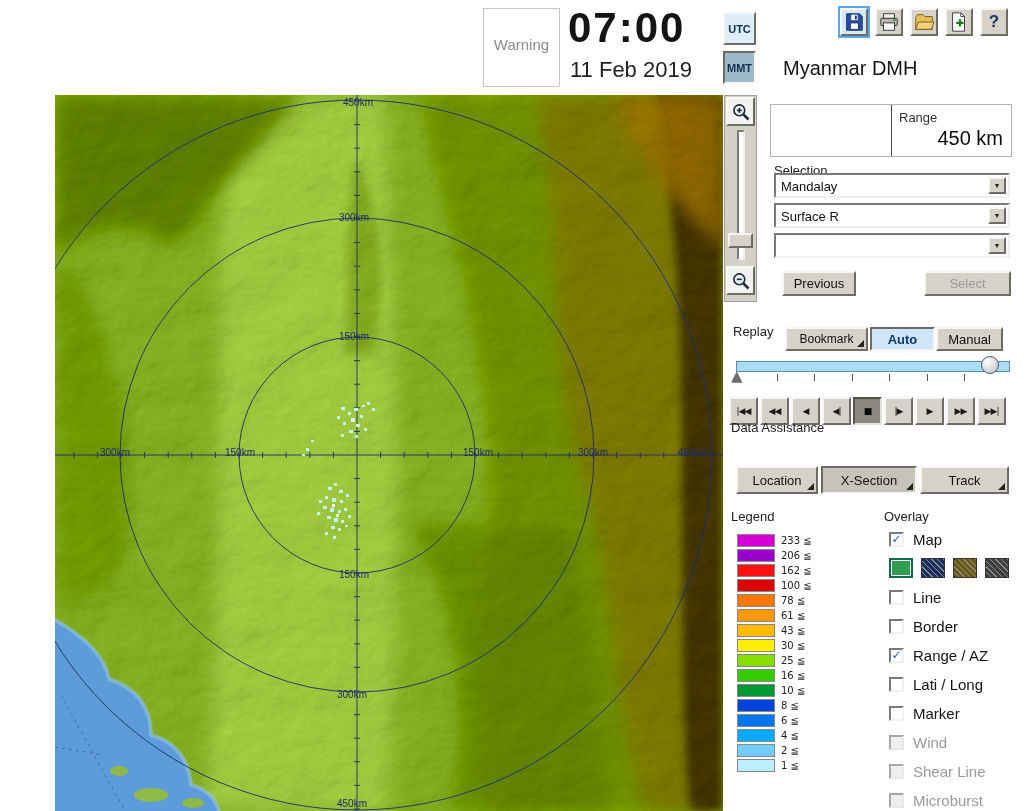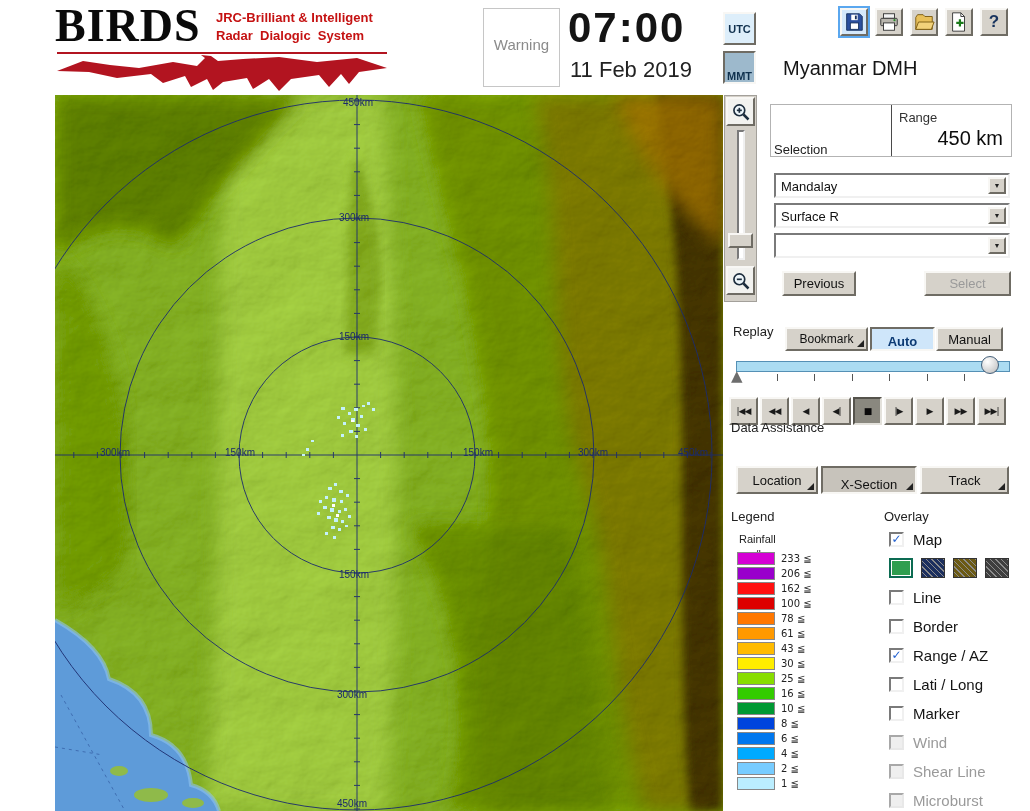--- a/index.html
+++ b/index.html
@@ -3,21 +3,21 @@
 <meta charset="utf-8">
 <style>
   html,body{margin:0;padding:0;background:#fff;}
   #app{position:relative;width:1030px;height:811px;background:#fff;overflow:hidden;
        font-family:"Liberation Sans",sans-serif;color:#111;}
 
   
   .btn3d{background:#d6d2ca;border:2px solid;border-color:#f8f7f4 #6f6c64 #6f6c64 #f8f7f4;
          display:flex;align-items:center;justify-content:center;box-sizing:border-box;
          font-size:13px;color:#111;cursor:default;position:absolute;}
-  .pressed{border-color:#6f6c64 #f8f7f4 #f8f7f4 #6f6c64;background:#c7c3bb;align-items:flex-end;}
+  .pressed{border-color:#6f6c64 #f8f7f4 #f8f7f4 #6f6c64;background:#c7c3bb;}
   .sunken{border:2px solid;border-color:#7a7a7a #f0f0f0 #f0f0f0 #7a7a7a;background:#fff;box-sizing:border-box;}
   .corner:after{content:"";position:absolute;right:2px;bottom:2px;
          border-left:7px solid transparent;border-bottom:7px solid #222;}
 
   
   #logo{position:absolute;left:55px;top:2px;width:340px;height:92px;}
   .logo-birds{position:absolute;left:0;top:0;font-family:"Liberation Serif",serif;
          font-weight:bold;font-size:46px;line-height:48px;color:#0a0a0a;letter-spacing:1px;}
   .logo-sub{position:absolute;left:161px;font-weight:bold;font-size:13px;color:#c51212;white-space:pre;}
   .logo-line{position:absolute;left:2px;top:50px;width:330px;height:2px;background:#b21420;}
@@ -54,21 +54,21 @@
         background:radial-gradient(circle at 35% 30%,#ffffff,#cfcfcf 70%,#9a9a9a);border:1px solid #44607a;box-sizing:border-box;}
   .slider-tri{position:absolute;left:731px;top:367px;font-size:15px;color:#6d6d6d;font-family:"DejaVu Sans",sans-serif;}
   .s-tick{position:absolute;top:374px;width:1px;height:7px;background:#555;}
 
   .tr-btn{top:397px;width:29px;height:28px;font-family:"DejaVu Sans",sans-serif;font-size:9px;letter-spacing:-1px;color:#1a1a1a;}
   .tr-pressed{background:#8a887f;border-color:#55534c #e4e2dc #e4e2dc #55534c;color:#0a0a0a;}
 
   .leg-row{display:flex;align-items:center;height:15px;}
   .leg-sw{width:38px;height:13px;border:1px solid #888;box-sizing:border-box;}
   .leg-lb{font-size:10px;color:#222;margin-left:6px;width:42px;font-family:"DejaVu Sans",sans-serif;}
-  #legend-scale{position:absolute;left:737px;top:551px;}
+  #legend-scale{position:absolute;left:737px;top:533px;}
 
   #overlay-list{position:absolute;left:889px;top:528px;display:flex;flex-direction:column;gap:7px;}
   .ov-row{display:flex;align-items:center;gap:9px;height:22px;}
   .cbx{width:15px;height:15px;background:#fff;border:2px solid;border-color:#7a7a7a #f0f0f0 #f0f0f0 #7a7a7a;
         box-sizing:border-box;font-size:12px;line-height:10px;color:#1f5fd0;font-weight:bold;text-align:center;
         font-family:"DejaVu Sans",sans-serif;}
   .ov-lb{font-size:15px;color:#141414;}
   .dis .ov-lb{color:#9a9a9a;}
   .dis .cbx{background:#efefef;border-color:#a8a8a8 #e8e8e8 #e8e8e8 #a8a8a8;}
   .ov-swatches{display:flex;gap:8px;height:22px;align-items:center;}
@@ -84,29 +84,20 @@
   #zoom-col{position:absolute;left:724px;top:95px;width:33px;height:207px;background:#d4d0c8;border:1px solid #a3a09a;box-sizing:border-box;}
   .zoom-btn{width:29px;height:29px;background:#f2f2ef;}
   .zoom-track{position:absolute;left:12px;top:34px;width:8px;height:130px;}
   .zoom-handle{position:absolute;left:3px;top:137px;width:25px;height:15px;}
 </style>
 </head>
 <body>
 
 <div id="app">
 
-  <div id="logo">
-    <div class="logo-birds">BIRDS</div>
-    <div class="logo-sub" style="top:8px">JRC-Brilliant &amp; Intelligent</div>
-    <div class="logo-sub" style="top:26px">Radar  Dialogic  System</div>
-    <div class="logo-line"></div>
-    <svg class="logo-eagle" width="335" height="40" viewBox="0 0 335 40">
-      <path fill="#b21420" d="M2 18 L28 8 L55 12 L84 15 L118 9 L142 13 L150 5 L146 2 L156 3 L163 8 L188 6 L224 4 L262 9 L302 5 L332 15 L304 19 L294 31 L286 21 L274 34 L264 22 L236 26 L224 38 L214 26 L198 36 L192 25 L168 29 L158 37 L152 26 L136 34 L130 23 L108 30 L96 21 L62 25 L34 19 Z"></path>
-    </svg>
-  </div>
 
   <div class="warning-box">
     <span>Warning</span>
   </div>
 
   <div class="time">07:00</div>
   <div class="date">11 Feb 2019</div>
 
   <div id="btn-utc" class="btn3d tz-btn">
     <span>UTC</span>
@@ -337,21 +328,21 @@
       </svg>
     </div>
   </div>
 
   <div class="range-box">
     <div class="range-div"></div>
     <div class="range-label">Range</div>
     <div class="range-value">450 km</div>
   </div>
 
-  <div class="sec-label" style="left:774px;top:142px">Selection</div>
+  <div class="sec-label" style="left:774px;top:163px">Selection</div>
 
   <div class="dropdown sunken" style="top:203px">
     <div class="dd-text">Surface R</div>
     <div class="btn3d dd-arrow" style="position:absolute">▼</div>
   </div>
   <div class="dropdown sunken" style="top:173px">
     <div class="dd-text">Mandalay</div>
     <div class="btn3d dd-arrow" style="position:absolute">▼</div>
   </div>
   <div class="dropdown sunken" style="top:233px">

